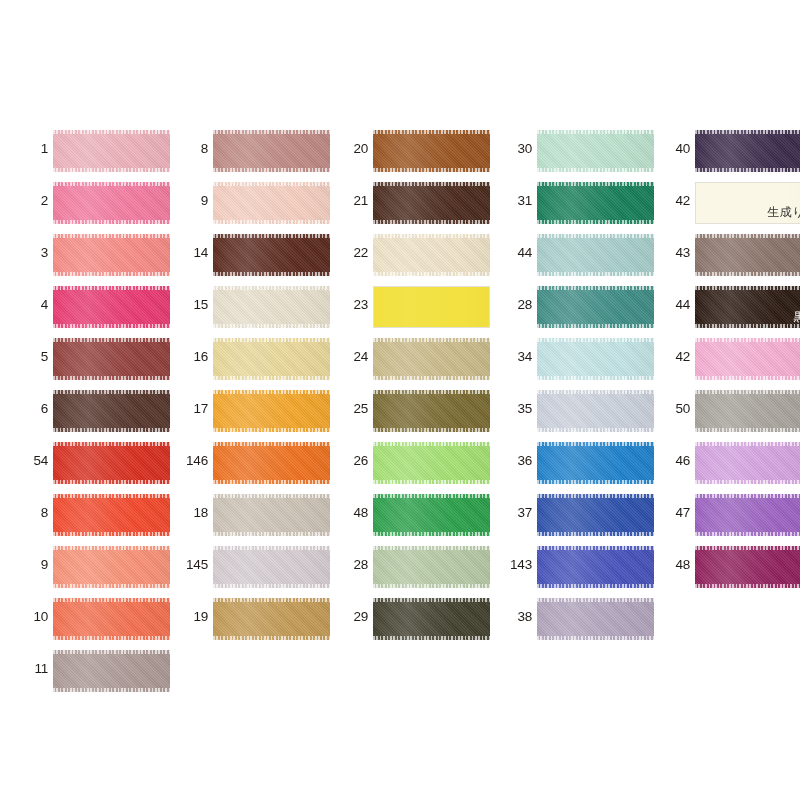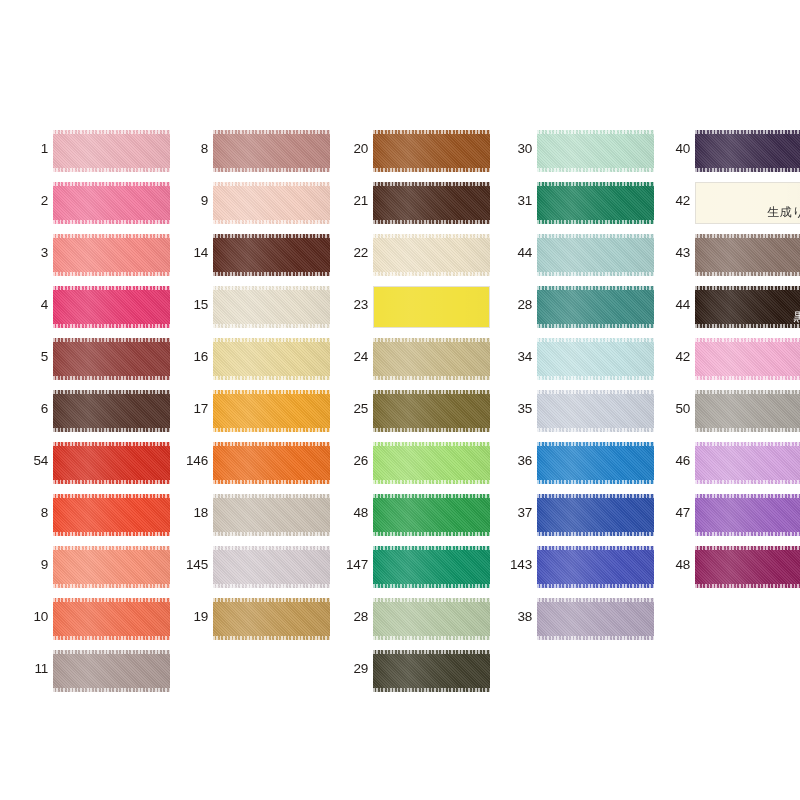--- a/index.html
+++ b/index.html
@@ -326,28 +326,20 @@
       </div>
       <div class="swatch-row">
         <div class="swatch-num">48</div>
         <div class="swatch" style="background: rgb(43, 161, 75);">
           <div class="face"></div>
           <div class="edge top"></div>
           <div class="edge bottom"></div>
         </div>
       </div>
       <div class="swatch-row">
-        <div class="swatch-num">147</div>
-        <div class="swatch" style="background: rgb(14, 147, 102);">
-          <div class="face"></div>
-          <div class="edge top"></div>
-          <div class="edge bottom"></div>
-        </div>
-      </div>
-      <div class="swatch-row">
         <div class="swatch-num">28</div>
         <div class="swatch" style="background: rgb(182, 201, 165);">
           <div class="face"></div>
           <div class="edge top"></div>
           <div class="edge bottom"></div>
         </div>
       </div>
       <div class="swatch-row">
         <div class="swatch-num">29</div>
         <div class="swatch" style="background: rgb(66, 64, 45);">

